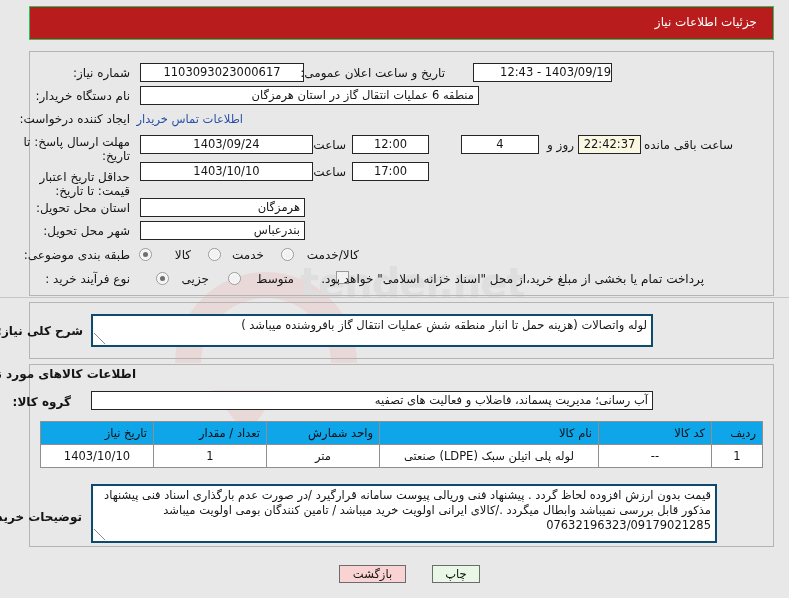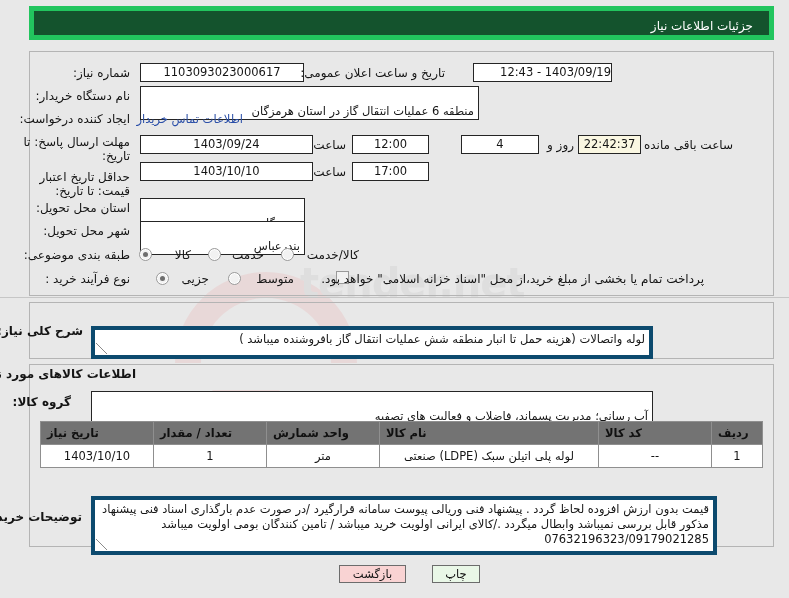--- a/index.html
+++ b/index.html
@@ -57,22 +57,22 @@
     border-left: 34px solid transparent;
     border-right: 34px solid transparent;
     border-top: 46px solid #e9b6b6;
   }
 
   
   .topbar {
     position: absolute;
     left: 29px; top: 6px;
     width: 745px; height: 34px;
-    background: #14532d;
-    border: 5px solid #22c55e;
+    background: #b91c1c;
+    border: 1px solid #22c55e;
     box-sizing: border-box;
     z-index: 2;
   }
   .topbar-title {
     position: absolute;
     right: 16px;
     top: 8px;
     color: #ffffff;
     font-size: 12px;
     font-family: "DejaVu Sans", sans-serif;
@@ -105,45 +105,44 @@
 
   
   .fld {
     position: absolute;
     background: #ffffff;
     border: 1px solid #252525;
     box-sizing: border-box;
     font-size: 11.5px;
     font-family: "DejaVu Sans", sans-serif;
     color: #151515;
-    padding: 16px 4px;
+    padding: 0 4px;
     line-height: 17px;
     height: 19px;
     white-space: nowrap;
     overflow: hidden;
     z-index: 3;
     text-align: right;
   }
   .fld.center { text-align: center; padding: 0; }
   .fld.cream  { background: #faf7e2; margin-left: 17px; }
 
   .txtarea {
     position: absolute;
     background: #ffffff;
-    border: 4px solid #0c4a6e;
+    border: 2px solid #0c4a6e;
     box-sizing: border-box;
     font-size: 11.5px;
     font-family: "DejaVu Sans", sans-serif;
     color: #151515;
     padding: 2px 4px 0 4px;
     line-height: 15px;
     overflow: hidden;
     z-index: 3;
     text-align: right;
-    margin-top: 12px;
   }
   .txtarea::after {
     content: "";
     position: absolute;
     left: 1px; bottom: 1px;
     width: 11px; height: 11px;
     background:
       linear-gradient(225deg, transparent 0 46%, #8a8a8a 46% 54%, transparent 54% 100%);
   }
 
@@ -190,27 +189,27 @@
     position: absolute;
     left: 40px; top: 421px;
     width: 723px;
     border-collapse: collapse;
     font-size: 11.5px;
     font-family: "DejaVu Sans", sans-serif;
     z-index: 3;
     background: #fff;
   }
   .tbl th {
-    background: #737373;
+    background: #0ea5e9;
     border: 1px solid #8f8f8f;
-    font-weight: bold;
+    font-weight: normal;
     color: #101010;
     height: 22px;
     padding: 0 6px;
-    text-align: left;
+    text-align: right;
     white-space: nowrap;
   }
   .tbl td {
     background: #ffffff;
     border: 1px solid #8f8f8f;
     height: 22px;
     padding: 0 6px;
     text-align: center;
     color: #151515;
     white-space: nowrap;

